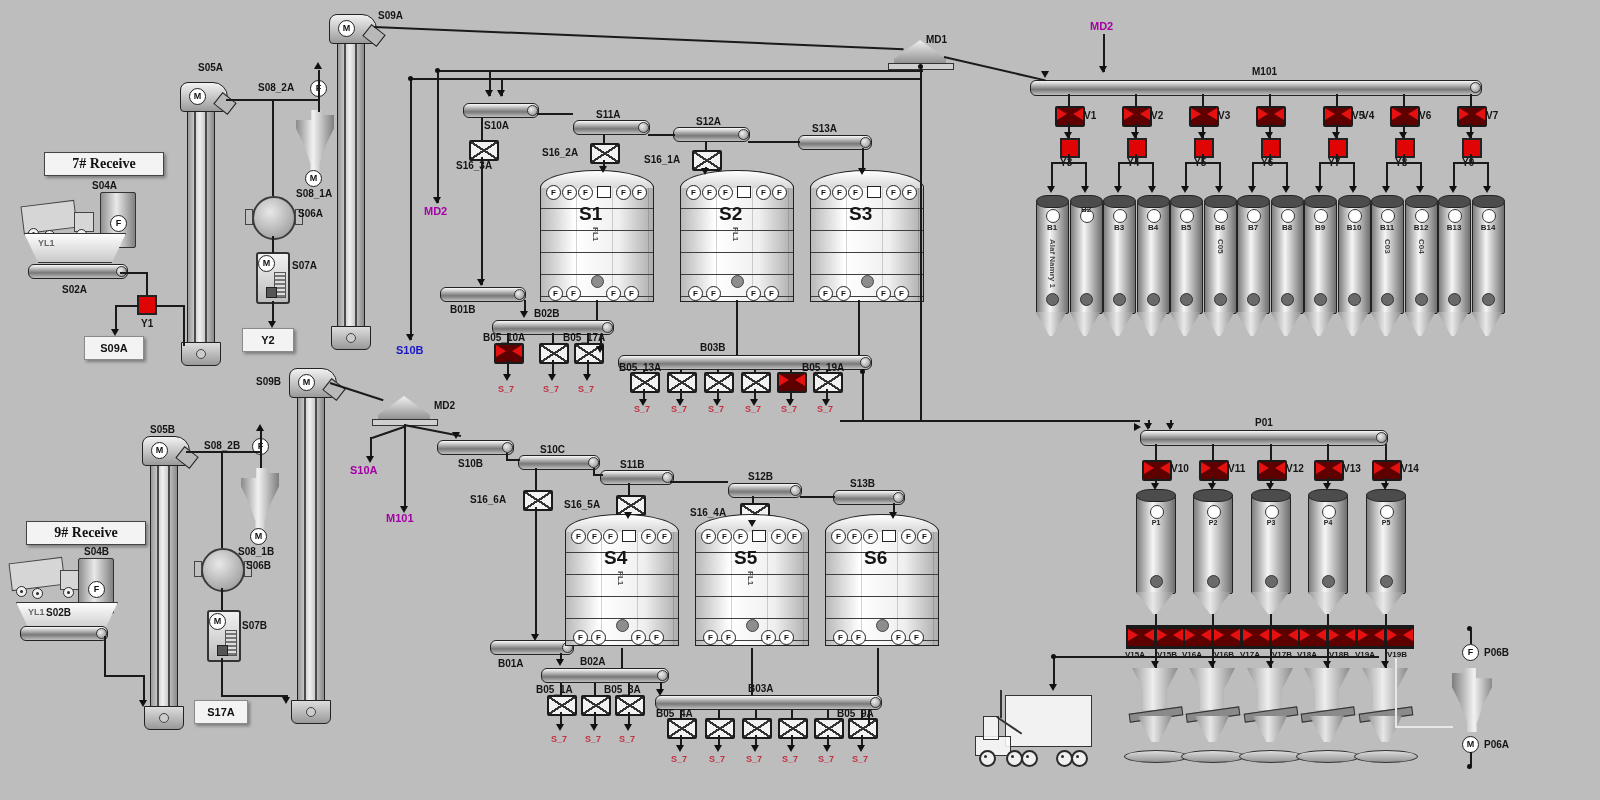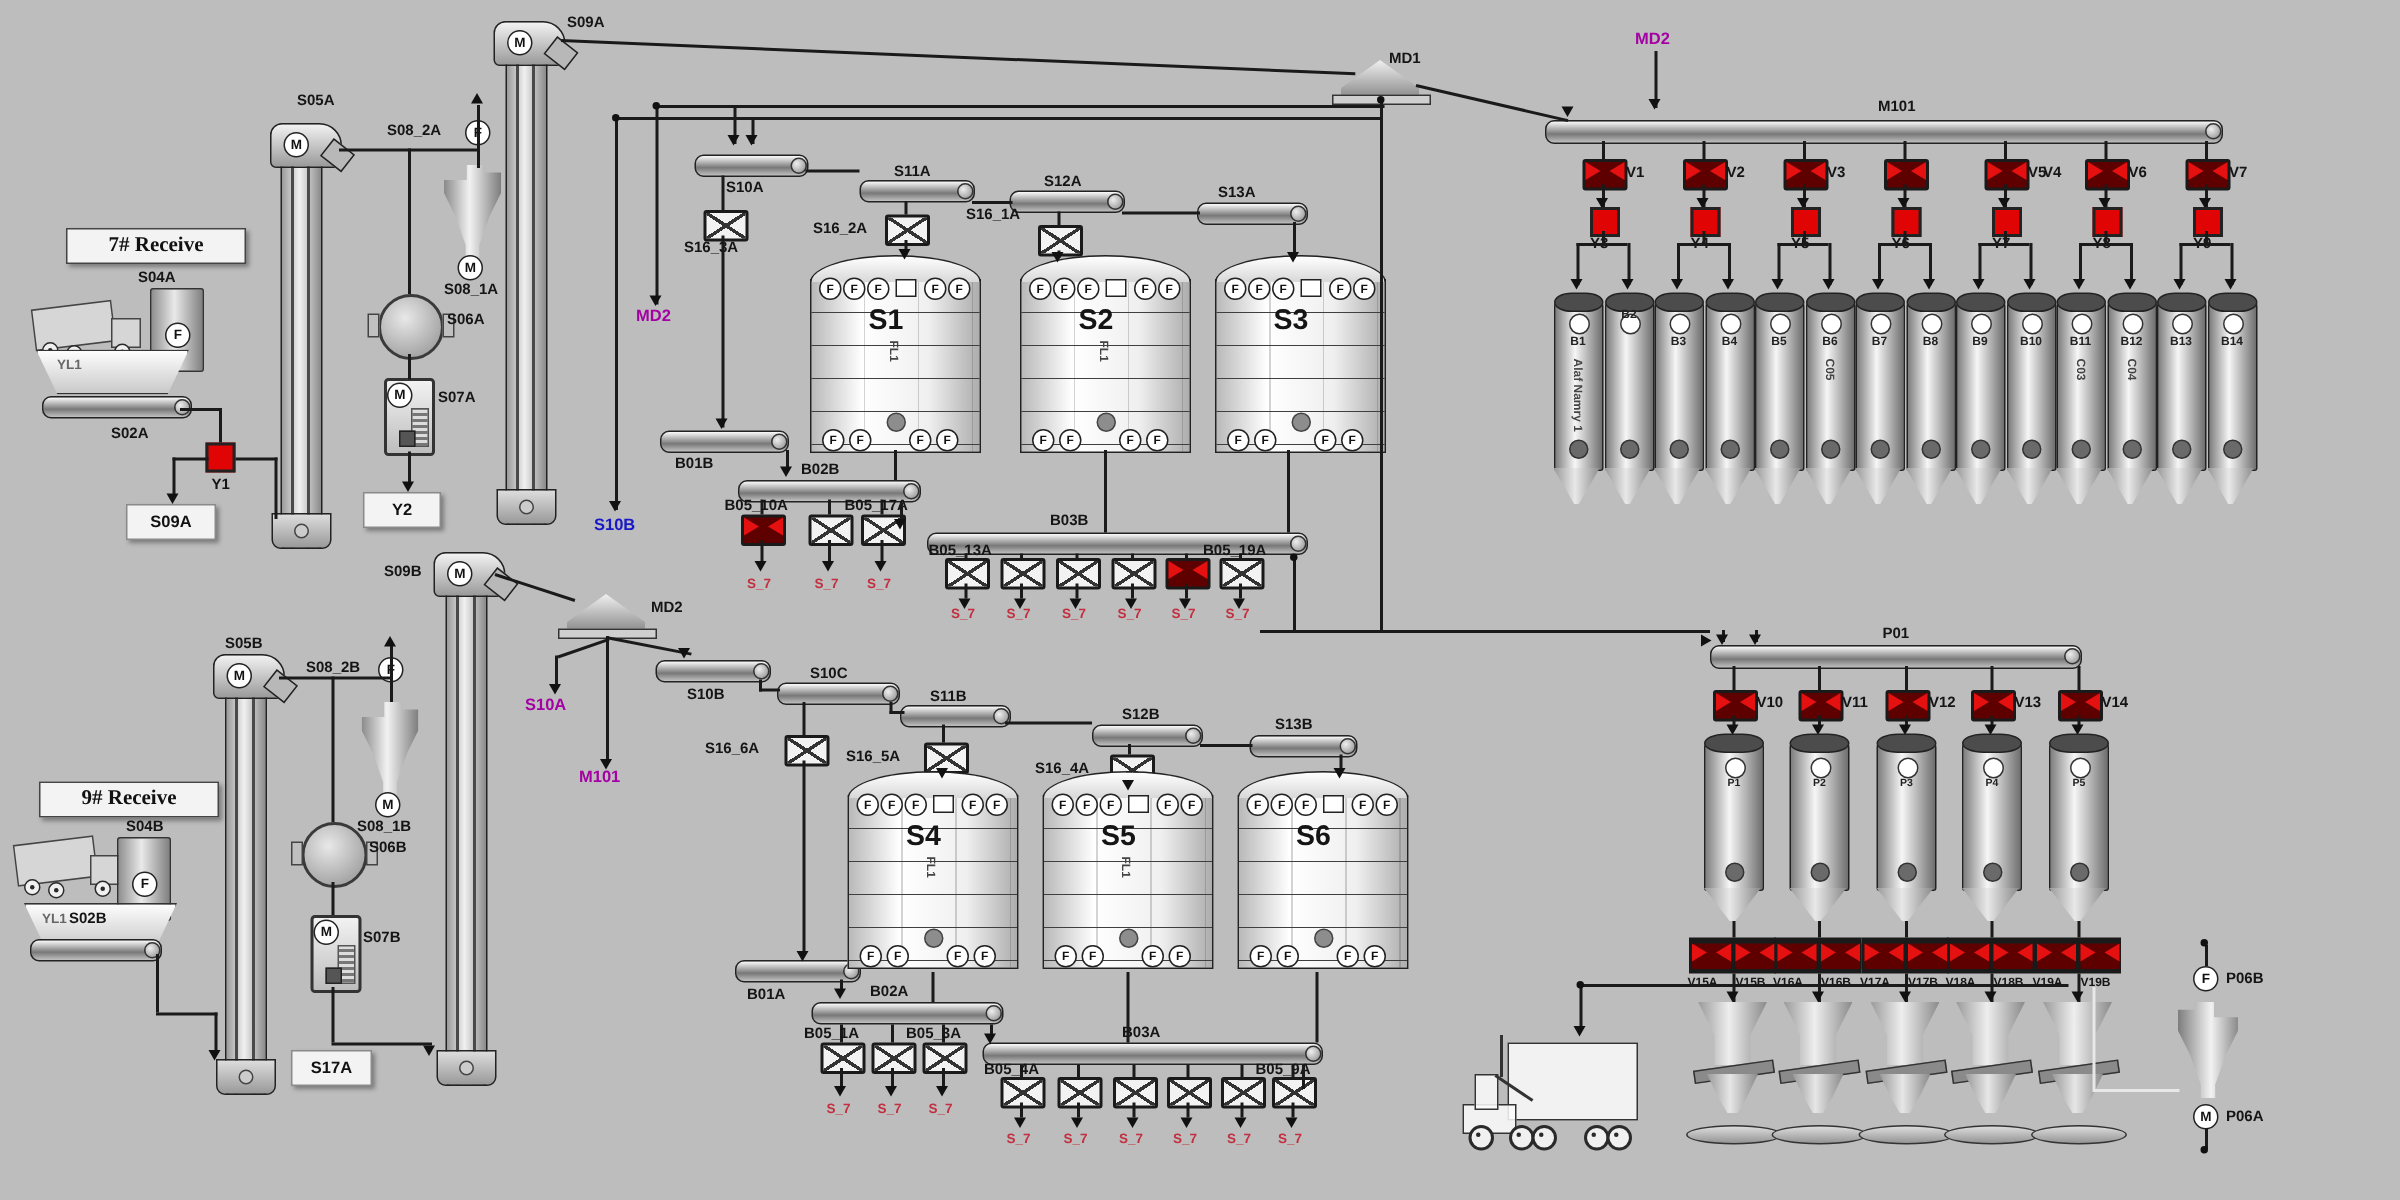--- a/index.html
+++ b/index.html
@@ -113,21 +113,21 @@
       <div class="wheel sm" style="left:44px;top:230px;"></div>
     <div class="wheel sm" style="left:76px;top:229px;"></div>
   </div>
   <div class="lbl" style="left:92px;top:180px;">S04A</div>
   <div class="hopperbox" style="left:100px;top:192px;">
     <div class="mc" style="left:9px;top:22px;">F</div>
   </div>
   <div class="pit" style="left:24px;top:233px;"></div>
   <div class="lbl" style="left:38px;top:238px;font-size:9px;color:#666;">YL1</div>
   <div class="conv" style="left:28px;top:264px;width:98px;"></div>
-  <div class="lbl" style="left:74px;top:284px;">S02A</div>
+  <div class="lbl" style="left:62px;top:284px;">S02A</div>
   <div class="ysq" style="left:137px;top:295px;"></div>
   <div class="lbl" style="left:141px;top:318px;">Y1</div>
   <div class="tagbox" style="left:84px;top:336px;width:58px;">S09A</div>
 
   <div class="lbl" style="left:198px;top:62px;">S05A</div>
   <div class="elev" style="left:187px;top:86px;height:278px;"></div>
   <div class="ehead" style="left:180px;top:82px;"></div>
   <div class="echute" style="left:216px;top:96px;"></div>
   <div class="mc" style="left:189px;top:88px;">M</div>
   <div class="eboot" style="left:181px;top:342px;"></div>
@@ -219,21 +219,21 @@
   <div class="lbl" style="left:596px;top:109px;">S11A</div>
   <div class="conv" style="left:673px;top:127px;width:75px;"></div>
   <div class="lbl" style="left:696px;top:116px;">S12A</div>
   <div class="conv" style="left:798px;top:135px;width:72px;"></div>
   <div class="lbl" style="left:812px;top:123px;">S13A</div>
   <div class="valve" style="left:469px;top:140px;"></div>
   <div class="lbl" style="left:456px;top:160px;">S16_3A</div>
   <div class="valve" style="left:590px;top:143px;"></div>
   <div class="lbl" style="left:542px;top:147px;">S16_2A</div>
   <div class="valve" style="left:692px;top:150px;"></div>
-  <div class="lbl" style="left:644px;top:138px;">S16_1A</div>
+  <div class="lbl" style="left:644px;top:154px;">S16_1A</div>
   <div class="conv" style="left:440px;top:287px;width:84px;"></div>
   <div class="lbl" style="left:450px;top:304px;">B01B</div>
   <div class="conv" style="left:492px;top:320px;width:120px;"></div>
   <div class="lbl" style="left:534px;top:308px;">B02B</div>
   <div class="conv" style="left:618px;top:355px;width:252px;"></div>
   <div class="lbl" style="left:700px;top:342px;">B03B</div>
 
   <div class="conv" style="left:437px;top:440px;width:75px;"></div>
   <div class="lbl" style="left:458px;top:458px;">S10B</div>
   <div class="conv" style="left:518px;top:455px;width:80px;"></div>

